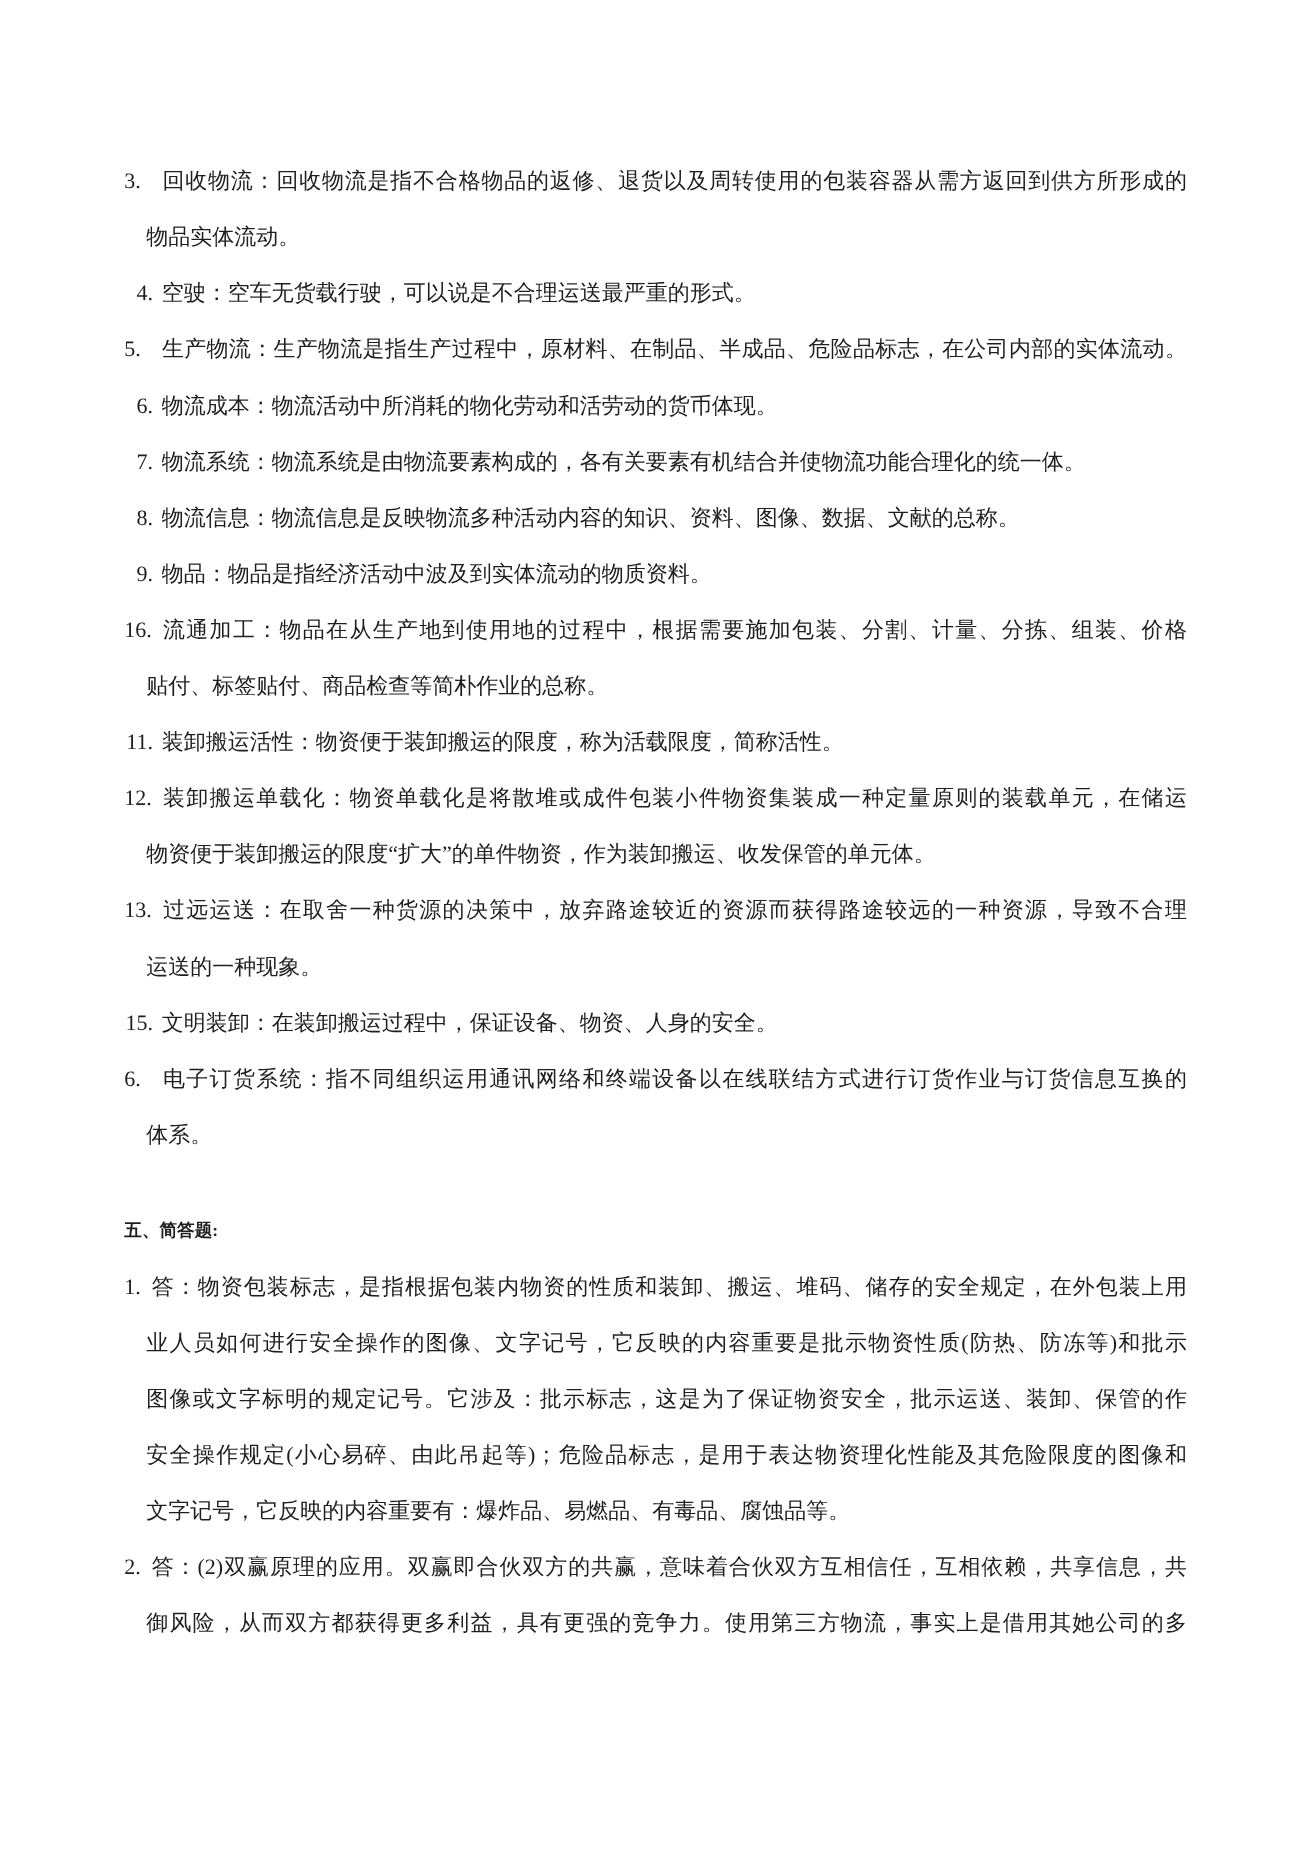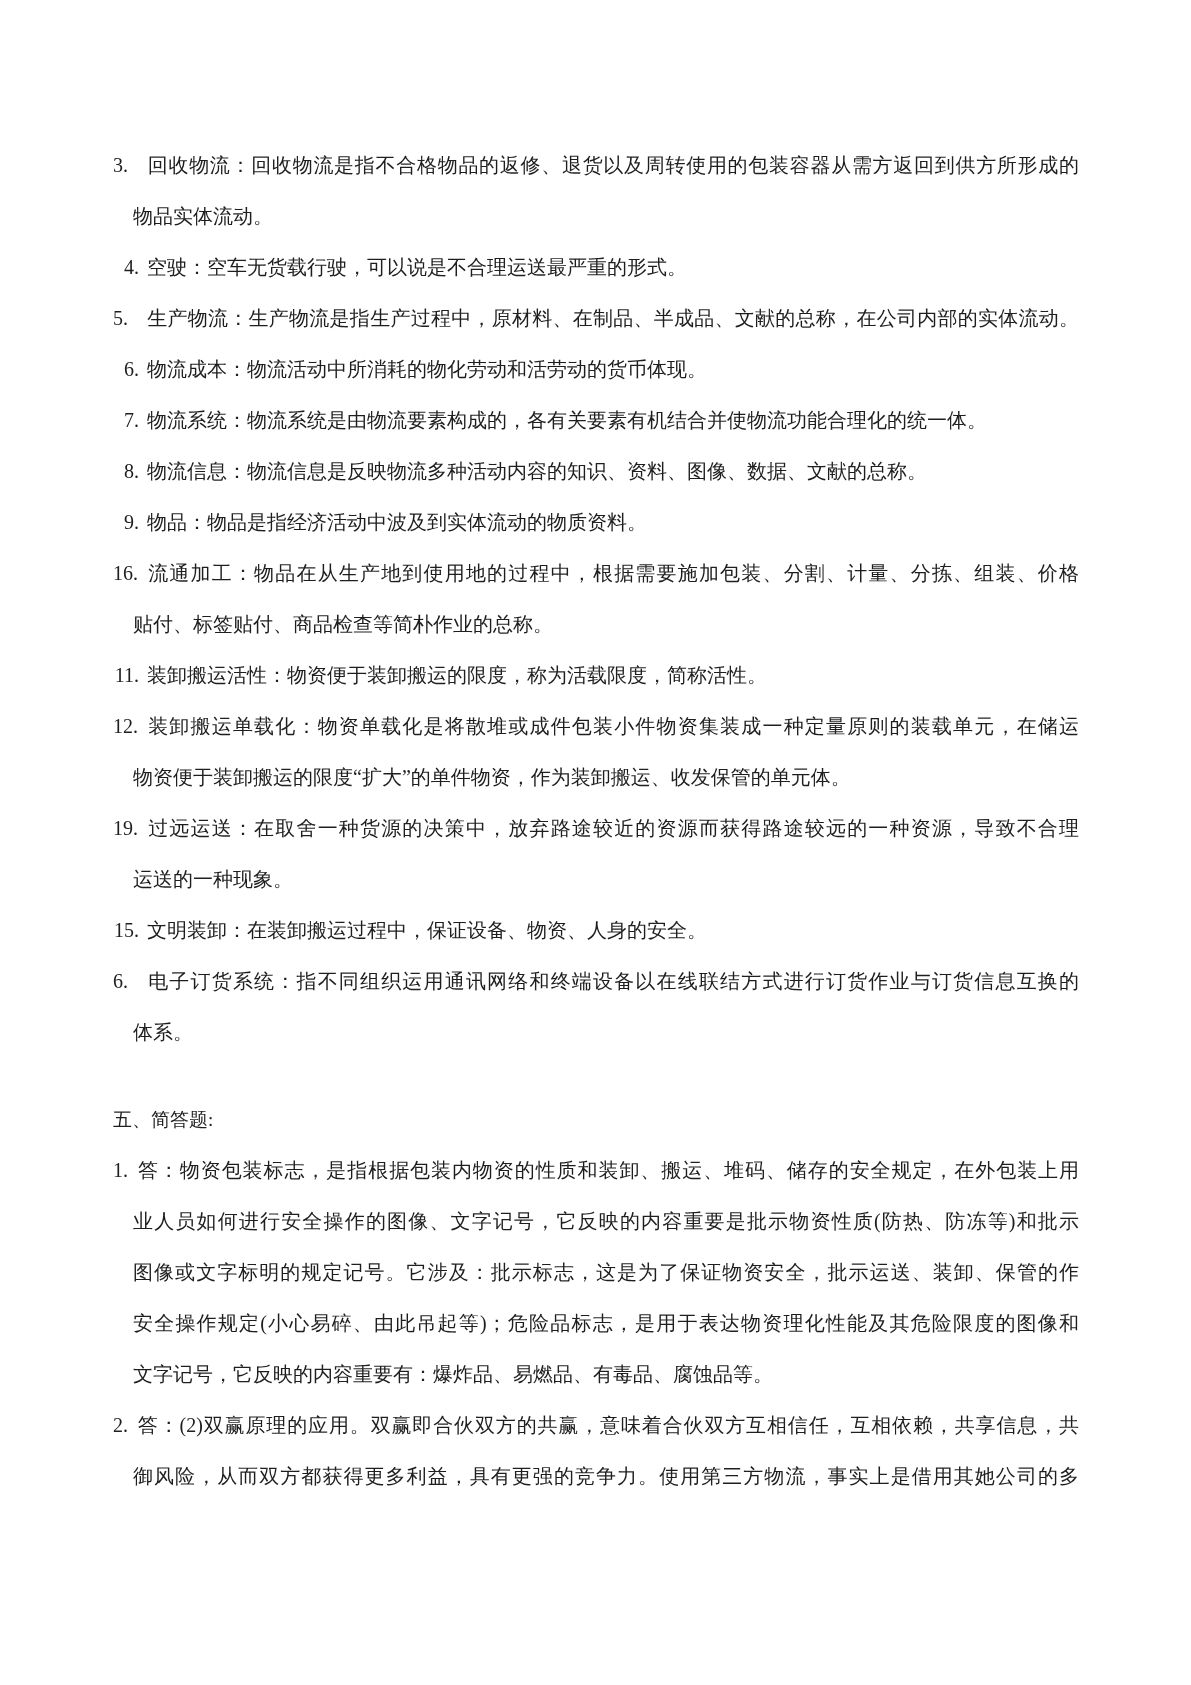--- a/index.html
+++ b/index.html
@@ -45,41 +45,41 @@
   .defs .num {
     width: 34px;
     padding-right: 8px;
     text-align: right;
   }
   .ans .num {
     width: 24px;
     text-align: left;
   }
   .heading {
-    font-size: 19px;
+    font-size: 16px;
     line-height: 51px;
     height: 51px;
     margin: 36px 0 0 0;
-    font-weight: normal;
+    font-weight: bold;
   }
 </style>
 </head>
 <body>
 
 <div class="page">
   <section class="defs">
       <div class="item">
         <div class="line first full"><span class="num">3.</span><span class="txt">回收物流：回收物流是指不合格物品的返修、退货以及周转使用的包装容器从需方返回到供方所形成的</span></div>
         <div class="line cont">物品实体流动。</div>
       </div>
       <div class="item">
         <div class="line first"><span class="num">4.</span><span class="txt">空驶：空车无货载行驶，可以说是不合理运送最严重的形式。</span></div>
       </div>
       <div class="item">
-        <div class="line first full"><span class="num">5.</span><span class="txt">生产物流：生产物流是指生产过程中，原材料、在制品、半成品、文献的总称，在公司内部的实体流动。</span></div>
+        <div class="line first full"><span class="num">5.</span><span class="txt">生产物流：生产物流是指生产过程中，原材料、在制品、半成品、危险品标志，在公司内部的实体流动。</span></div>
       </div>
       <div class="item">
         <div class="line first"><span class="num">6.</span><span class="txt">物流成本：物流活动中所消耗的物化劳动和活劳动的货币体现。</span></div>
       </div>
       <div class="item">
         <div class="line first"><span class="num">7.</span><span class="txt">物流系统：物流系统是由物流要素构成的，各有关要素有机结合并使物流功能合理化的统一体。</span></div>
       </div>
       <div class="item">
         <div class="line first"><span class="num">8.</span><span class="txt">物流信息：物流信息是反映物流多种活动内容的知识、资料、图像、数据、文献的总称。</span></div>
       </div>
@@ -91,21 +91,21 @@
         <div class="line cont">贴付、标签贴付、商品检查等简朴作业的总称。</div>
       </div>
       <div class="item">
         <div class="line first"><span class="num">11.</span><span class="txt">装卸搬运活性：物资便于装卸搬运的限度，称为活载限度，简称活性。</span></div>
       </div>
       <div class="item">
         <div class="line first full"><span class="num">12.</span><span class="txt">装卸搬运单载化：物资单载化是将散堆或成件包装小件物资集装成一种定量原则的装载单元，在储运</span></div>
         <div class="line cont">物资便于装卸搬运的限度“扩大”的单件物资，作为装卸搬运、收发保管的单元体。</div>
       </div>
       <div class="item">
-        <div class="line first full"><span class="num">19.</span><span class="txt">过远运送：在取舍一种货源的决策中，放弃路途较近的资源而获得路途较远的一种资源，导致不合理</span></div>
+        <div class="line first full"><span class="num">13.</span><span class="txt">过远运送：在取舍一种货源的决策中，放弃路途较近的资源而获得路途较远的一种资源，导致不合理</span></div>
         <div class="line cont">运送的一种现象。</div>
       </div>
       <div class="item">
         <div class="line first"><span class="num">15.</span><span class="txt">文明装卸：在装卸搬运过程中，保证设备、物资、人身的安全。</span></div>
       </div>
       <div class="item">
         <div class="line first full"><span class="num">6.</span><span class="txt">电子订货系统：指不同组织运用通讯网络和终端设备以在线联结方式进行订货作业与订货信息互换的</span></div>
         <div class="line cont">体系。</div>
       </div>
     </section>

